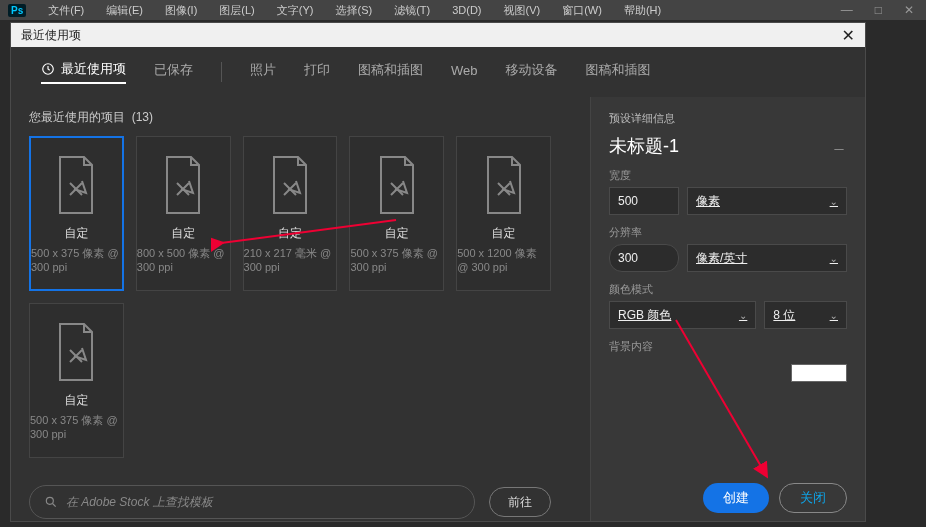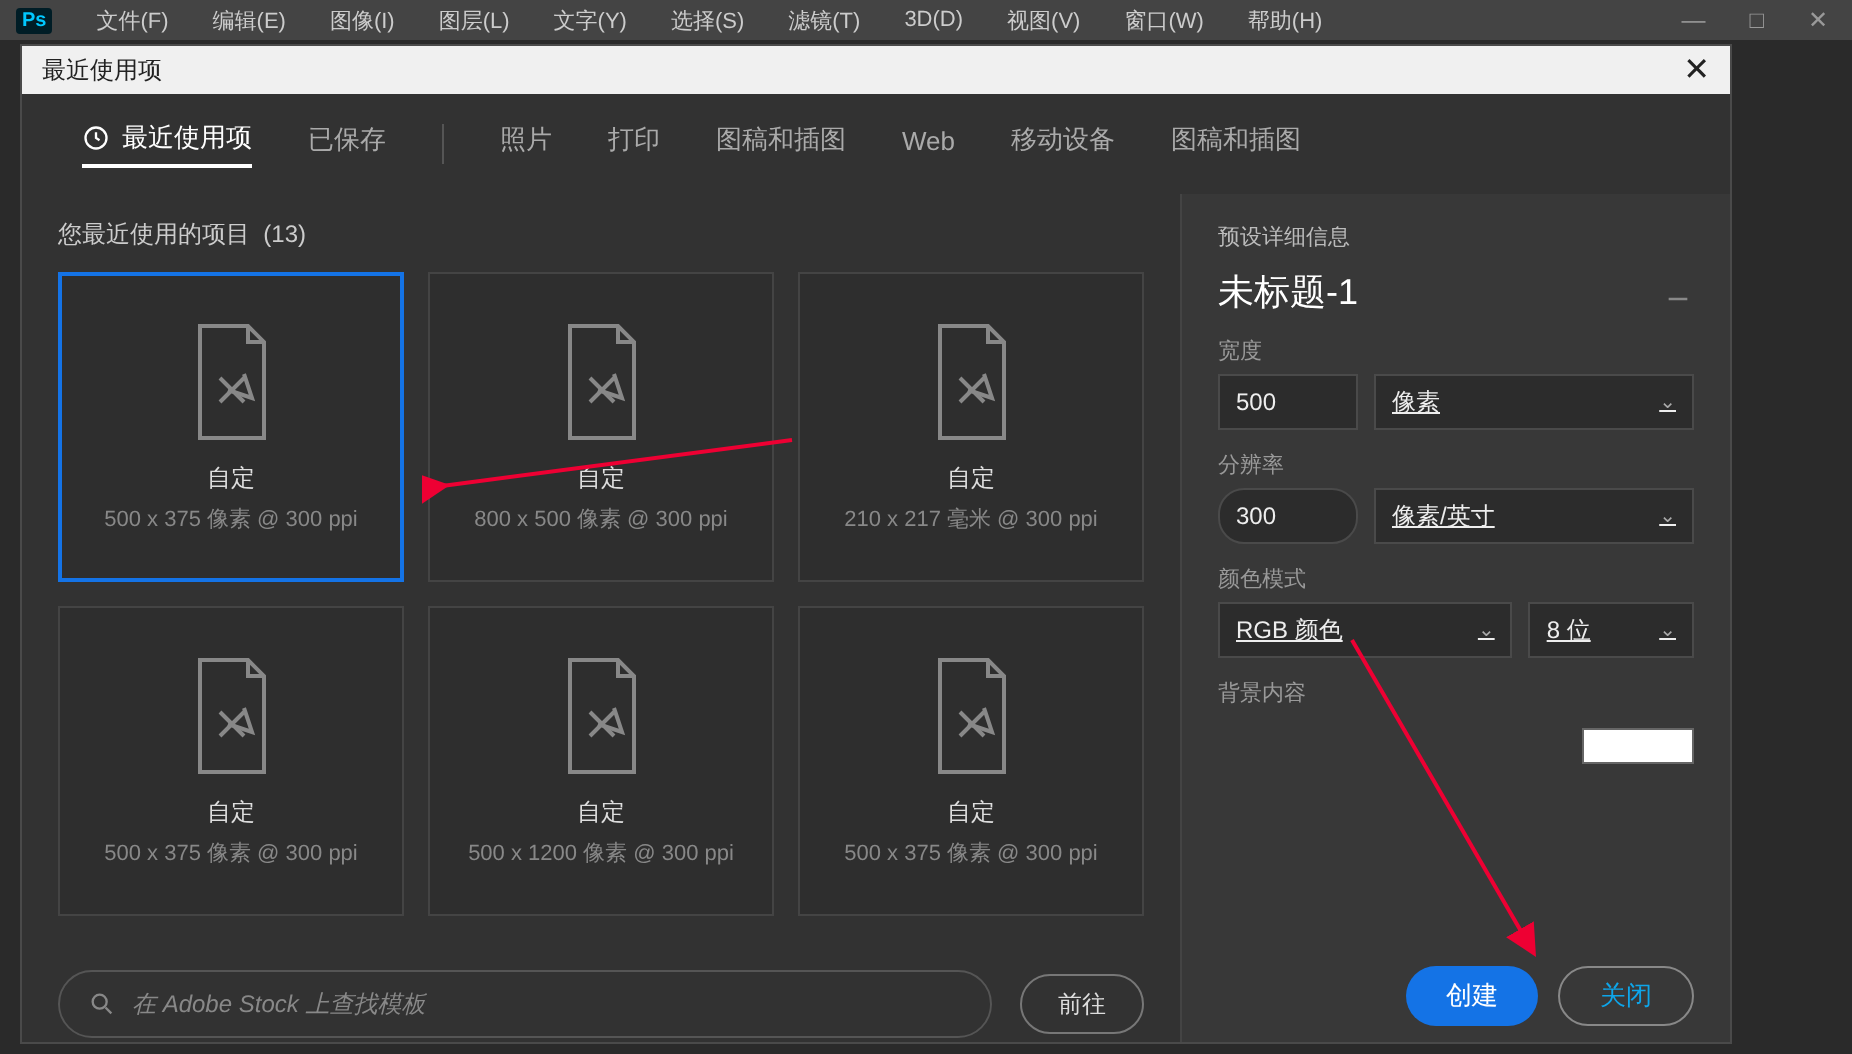--- a/index.html
+++ b/index.html
@@ -7,24 +7,24 @@
 .menubar { background: #444; height: 20px; display: flex; align-items: center; padding: 0 8px; color: #ccc; font-size: 11px; gap: 22px; }
 .menubar .ps-logo { background: #001d26; color: #00c8ff; font-size: 10px; font-weight: bold; padding: 1px 3px; border-radius: 2px; }
 .win-controls { position: absolute; right: 12px; top: 3px; display: flex; gap: 22px; color: #999; font-size: 12px; }
 .dialog { position: absolute; left: 10px; top: 22px; right: 60px; bottom: 5px; background: #323232; border: 1px solid #4a4a4a; }
 .dialog-title { background: #f0f0f0; color: #222; height: 24px; display: flex; align-items: center; justify-content: space-between; padding: 0 10px; font-size: 12px; }
 .close-x { font-size: 16px; cursor: pointer; }
 .tabs { display: flex; align-items: center; height: 50px; padding: 0 30px; gap: 28px; font-size: 13px; color: #aaa; }
 .tabs .tab { display: flex; align-items: center; gap: 6px; cursor: pointer; padding-bottom: 4px; }
 .tabs .tab.active { color: #fff; border-bottom: 2px solid #fff; }
 .tabs .sep { width: 1px; height: 20px; background: #555; }
-.body { display: flex; height: calc(100% - 74px); }
+.body { display: flex; height: calc(100% - 74px); gap: 21px; }
 .left { flex: 1; padding: 12px 18px; overflow: hidden; position: relative; }
 .recent-header { color: #ccc; font-size: 12px; margin-bottom: 10px; }
-.grid { display: grid; grid-template-columns: repeat(3, 1fr); gap: 12px; }
+.grid { display: grid; grid-template-columns: repeat(5, 1fr); gap: 12px; }
 .preset { background: #2e2e2e; border: 1px solid #444; height: 155px; display: flex; flex-direction: column; align-items: center; justify-content: center; cursor: pointer; }
 .preset.selected { border: 2px solid #1473e6; }
 .preset-icon { width: 48px; height: 60px; margin-bottom: 10px; }
 .preset-name { color: #ddd; font-size: 12px; margin-bottom: 4px; }
 .preset-meta { color: #888; font-size: 11px; }
 .stock-bar { position: absolute; left: 18px; right: 18px; bottom: 2px; display: flex; align-items: center; gap: 14px; }
 .stock-search { flex: 1; border: 1px solid #555; border-radius: 18px; height: 34px; display: flex; align-items: center; padding: 0 14px; color: #888; font-size: 12px; font-style: italic; gap: 8px; }
 .stock-go { border: 1px solid #777; border-radius: 18px; height: 30px; padding: 0 18px; color: #ddd; font-size: 12px; display: flex; align-items: center; cursor: pointer; }
 .right { width: 275px; background: #383838; padding: 14px 18px; border-left: 1px solid #444; font-size: 12px; color: #bbb; position: relative; }
 .right .section-title { font-size: 11px; margin-bottom: 8px; }

